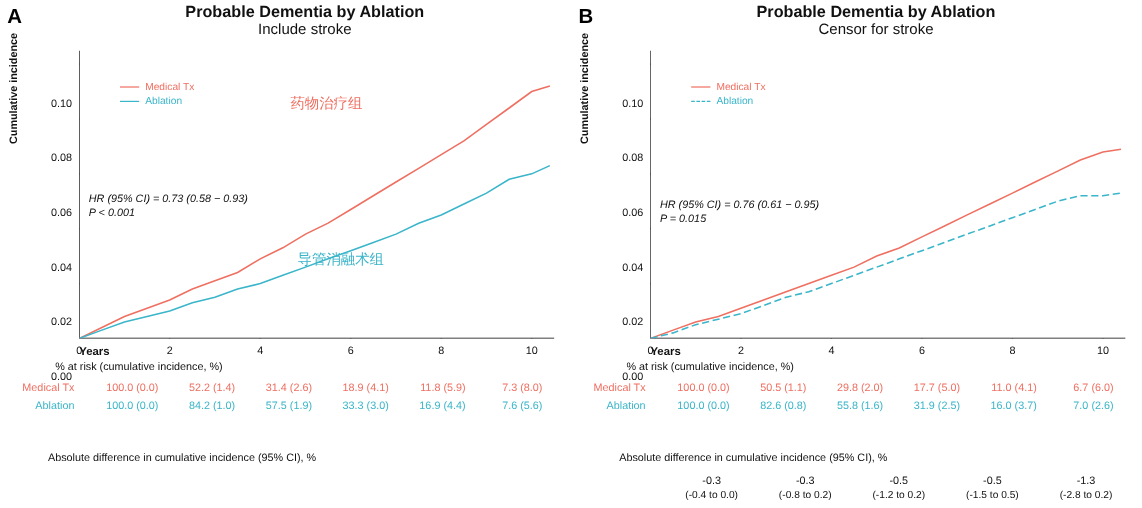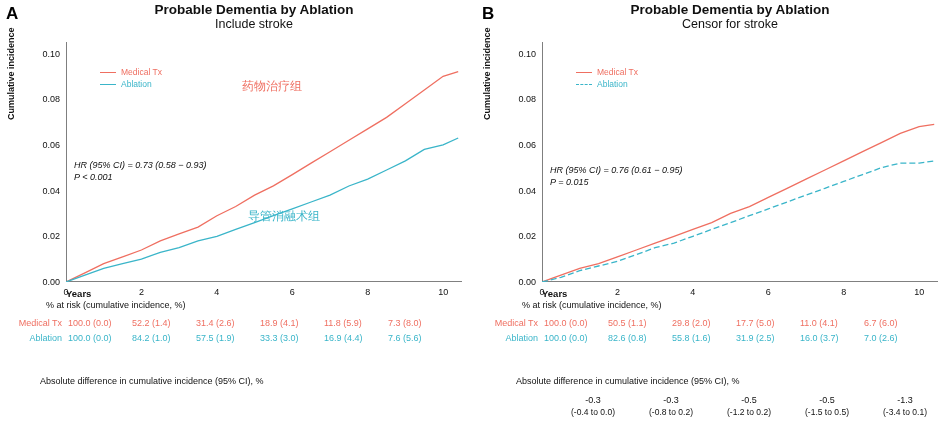--- a/index.html
+++ b/index.html
@@ -32,21 +32,21 @@
     position:absolute;left:6px;top:120px;
     transform:rotate(-90deg);transform-origin:left top;
     font-size:9px;font-weight:bold;white-space:nowrap;
   }
   .axis-x-label{
     position:absolute;left:66px;width:396px;top:288px;
     text-align:left;font-size:9.5px;font-weight:bold;
   }
   .ytick{
     position:absolute;right:100%;margin-right:6px;
-    font-size:9px;white-space:nowrap;transform:translateY(-50%);
+    font-size:9px;white-space:nowrap;transform:translateY(-50%);margin-top:32px;
   }
   .xtick{
     position:absolute;top:100%;margin-top:5px;
     font-size:9px;transform:translateX(-50%);
   }
   .legend{
     position:absolute;font-size:8.5px;line-height:12px;
   }
   .legend-row{display:flex;align-items:center;height:12px;}
   .legend-line{
@@ -62,21 +62,21 @@
   }
 
   .risk-title{
     position:absolute;font-size:9px;white-space:nowrap;
   }
   .risk-table{
     position:absolute;font-size:9px;
   }
   .risk-row{display:flex;align-items:baseline;height:15px;}
   .risk-name{width:62px;text-align:right;padding-right:6px;font-size:9px;}
-  .risk-cell{width:64px;text-align:left;font-size:9px;}
+  .risk-cell{width:64px;text-align:right;font-size:9px;}
 
   .diff-title{
     position:absolute;font-size:9px;white-space:nowrap;
   }
   .diff-table{position:absolute;font-size:8.5px;color:#111;}
   .diff-row{display:flex;}
   .diff-cell{width:78px;text-align:center;line-height:12px;}
   .diff-main{font-size:9px;}
   .diff-ci{font-size:8.5px;}
   svg{display:block;}
@@ -269,18 +269,18 @@
         <div class="diff-cell diff-main">-0.3</div>
         <div class="diff-cell diff-main">-0.5</div>
         <div class="diff-cell diff-main">-0.5</div>
         <div class="diff-cell diff-main">-1.3</div>
       </div>
       <div class="diff-row">
         <div class="diff-cell diff-ci">(-0.4 to 0.0)</div>
         <div class="diff-cell diff-ci">(-0.8 to 0.2)</div>
         <div class="diff-cell diff-ci">(-1.2 to 0.2)</div>
         <div class="diff-cell diff-ci">(-1.5 to 0.5)</div>
-        <div class="diff-cell diff-ci">(-3.4 to 0.1)</div>
+        <div class="diff-cell diff-ci">(-2.8 to 0.2)</div>
       </div>
     </div>
   </div>
 
 </div>
 
 </body></html>

